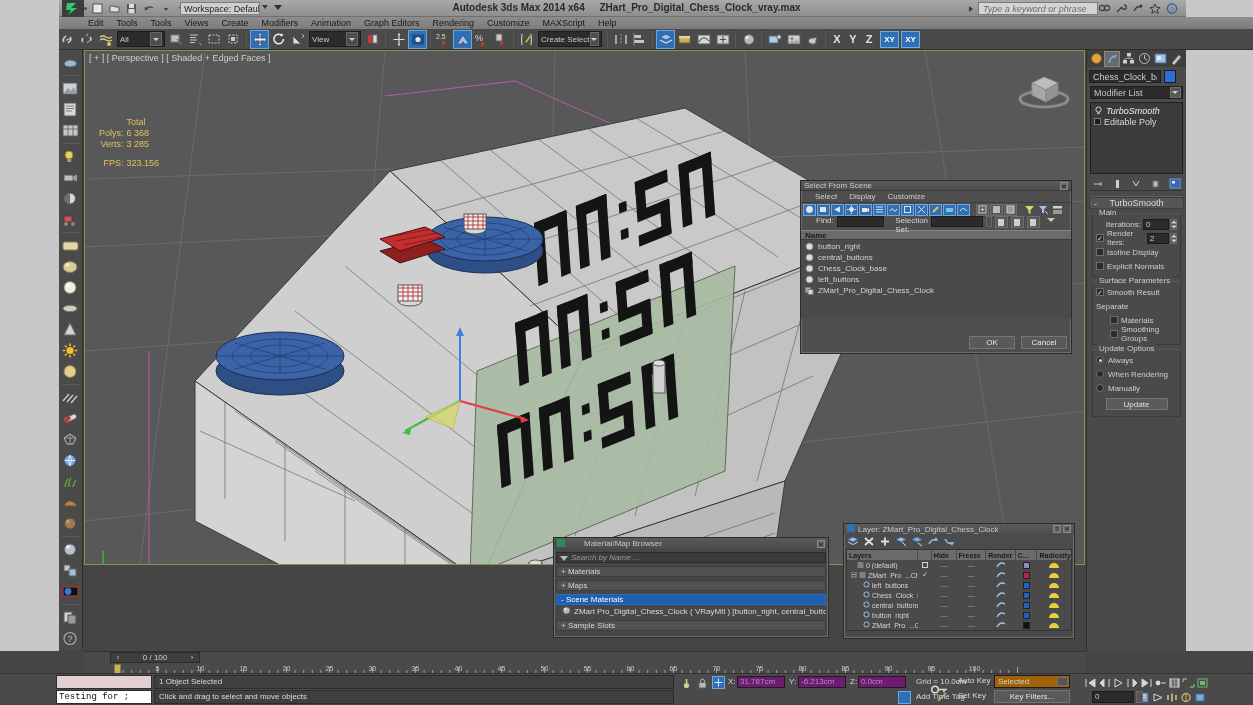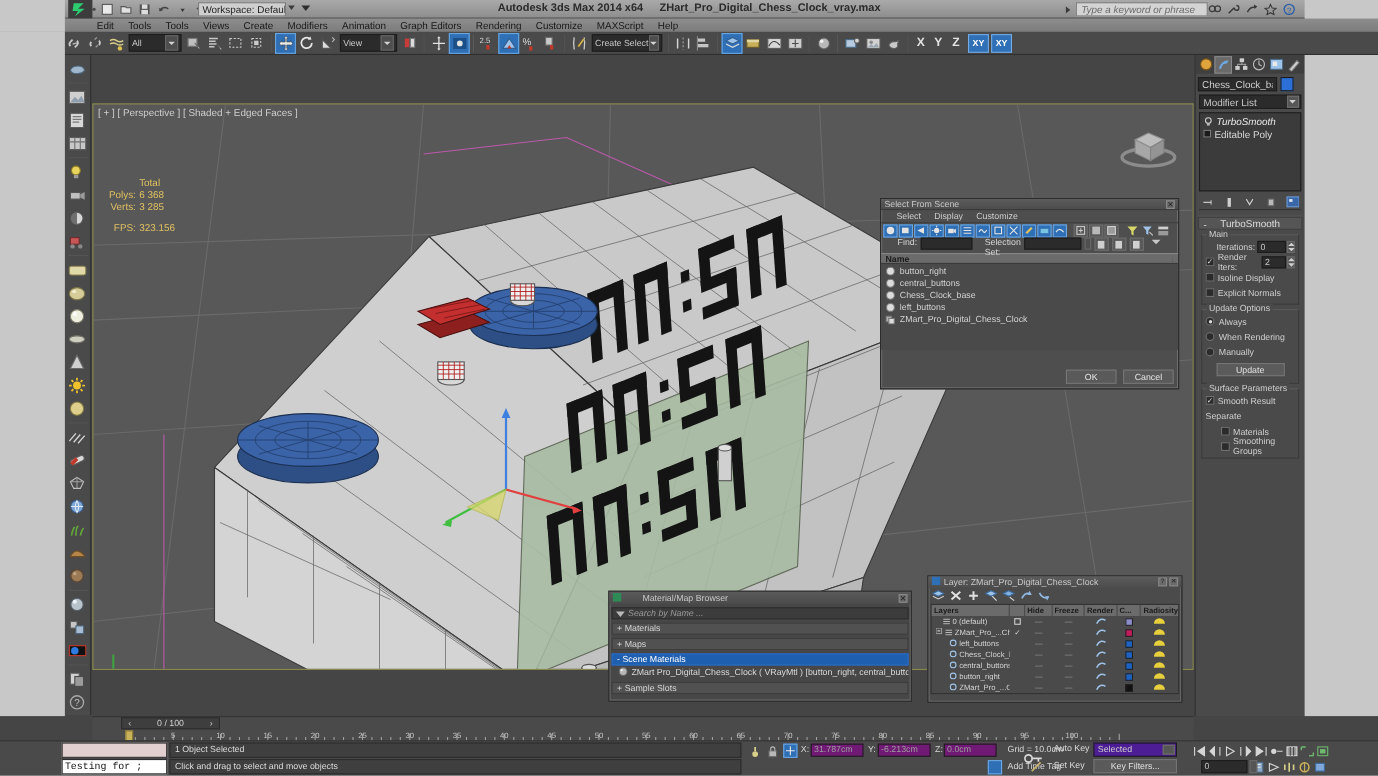--- a/index.html
+++ b/index.html
@@ -90,21 +90,20 @@
     display:flex; flex-direction:column; align-items:center; padding-top:2px;
   }
   .lbtn{ width:20px;height:20px; display:flex;align-items:center;justify-content:center; flex:none; margin-bottom:1px;}
   .lsep{ width:18px;height:1px;background:#373737;border-bottom:1px solid #5c5c5c;margin:2px 0;}
 
   
   .viewport{
     position:absolute; left:84px; top:50px; width:1001px; height:515px;
     background:#585858; overflow:hidden;
     border:1px solid #8f8f4a;
-    margin-top:44px;
   }
   .vpLabel{ position:absolute; left:4px; top:2px; font-size:9px; color:#cfcfcf;}
   .vpStats{ position:absolute; left:14px; top:66px; font-size:9px; color:#e0c060; line-height:11px;}
   .vpStats table{ border-collapse:collapse; font-size:9px;}
   .vpStats td{ padding:0 3px 0 0;}
   .vpStats td.lbl{ text-align:right; color:#e0c060;}
   .vpStats td.val{ color:#e0c060;}
 
   
   .viewcube{ position:absolute; right:8px; top:8px; width:64px; height:60px; opacity:.85;}
@@ -250,21 +249,21 @@
   .prompt{ position:absolute; left:154px; top:16px; width:520px; height:14px; background:#3f3f3f;
      border:1px solid #2c2c2c; font-size:8px; color:#dcdcdc; padding-left:4px; line-height:12px;}
   .coordbox{ position:absolute; top:2px; height:12px; background:#701a75; border:1px solid #1d1d1d;
      color:#9e9e9e; font-size:8px; padding-left:2px; line-height:10px; width:48px;}
   .coordlbl{ position:absolute; top:3px; font-size:8px; color:#d7d7d7;}
   .gridlbl{ position:absolute; left:876px; top:3px; font-size:8px; color:#d7d7d7;}
   .addtag{ position:absolute; left:876px; top:18px; font-size:8px; color:#d7d7d7;}
   .tagico{ position:absolute; left:858px; top:16px; width:13px;height:13px;background:#2f6fb5;border:1px solid #6ea7e2;}
   .autokey{ position:absolute; left:952px; top:2px; font-size:8px; color:#dcdcdc;}
   .setkey{ position:absolute; left:952px; top:17px; font-size:8px; color:#dcdcdc;}
-  .selcombo{ position:absolute; left:988px; top:1px; width:76px; height:13px; background:#4c1d95;
+  .selcombo{ position:absolute; left:988px; top:1px; width:76px; height:13px; background:#a16207;
      border:1px solid #1c1c1c; font-size:8px; color:#cfcfcf; padding-left:3px; line-height:11px;}
   .selcombo .arw{ position:absolute; right:1px; top:1px; width:11px;height:9px;background:#565656;border:1px solid #6d6d6d;}
   .keyfilters{ position:absolute; left:988px; top:16px; width:76px; height:13px; background:#5a5a5a;
      border:1px solid #737373; font-size:8px; color:#e0e0e0; display:flex; align-items:center; justify-content:center;}
   .keybtn{ width:13px;height:13px;display:flex;align-items:center;justify-content:center;font-size:9px;color:#dcdcdc;}
   .navrow{ position:absolute; display:flex; gap:1px; align-items:center;}
   .spinnerbox{ position:absolute; left:1092px; top:17px; width:42px;height:12px;background:#2b2b2b;
      border:1px solid #1c1c1c; font-size:8px; color:#c4c4c4; padding-left:2px; line-height:10px;}
   .truncate{ overflow:hidden; white-space:nowrap; text-overflow:clip;}
 </style>
@@ -1139,55 +1138,55 @@
           <span class="cb"></span>
           <span>Isoline Display</span>
         </div>
         <div class="row">
           <span class="cb"></span>
           <span>Explicit Normals</span>
         </div>
       </div>
 
       <div class="grpbox">
+        <span class="grplbl">Surface Parameters</span>
+        <div class="row">
+          <span class="cb">✓</span>
+          <span>Smooth Result</span>
+        </div>
+        <div class="row">
+          <span>Separate</span>
+        </div>
+        <div class="row" style="padding-left:14px">
+          <span class="cb"></span>
+          <span>Materials</span>
+        </div>
+        <div class="row" style="padding-left:14px">
+          <span class="cb"></span>
+          <span>Smoothing Groups</span>
+        </div>
+      </div>
+
+      <div class="grpbox">
         <span class="grplbl">Update Options</span>
         <div class="row">
           <span class="rb">
               <span class="dot"></span>
             </span>
           <span>Always</span>
         </div>
         <div class="row">
           <span class="rb"></span>
           <span>When Rendering</span>
         </div>
         <div class="row">
           <span class="rb"></span>
           <span>Manually</span>
         </div>
         <div class="updbtn">Update</div>
-      </div>
-
-      <div class="grpbox">
-        <span class="grplbl">Surface Parameters</span>
-        <div class="row">
-          <span class="cb">✓</span>
-          <span>Smooth Result</span>
-        </div>
-        <div class="row">
-          <span>Separate</span>
-        </div>
-        <div class="row" style="padding-left:14px">
-          <span class="cb"></span>
-          <span>Materials</span>
-        </div>
-        <div class="row" style="padding-left:14px">
-          <span class="cb"></span>
-          <span>Smoothing Groups</span>
-        </div>
       </div>
     </div>
   </div>
 
   <div style="position:absolute;left:1186px;top:50px;width:67px;height:601px;background:#c8c8c8;"></div>
   <div style="position:absolute;left:0;top:50px;width:59px;height:601px;background:#c8c8c8;"></div>
   <div style="position:absolute;left:0;top:29px;width:59px;height:21px;background:#c8c8c8;"></div>
   <div style="position:absolute;left:0;top:0;width:59px;height:29px;background:#c8c8c8;"></div>
   <div style="position:absolute;left:1186px;top:0;width:67px;height:17px;background:#c8c8c8;"></div>
 

